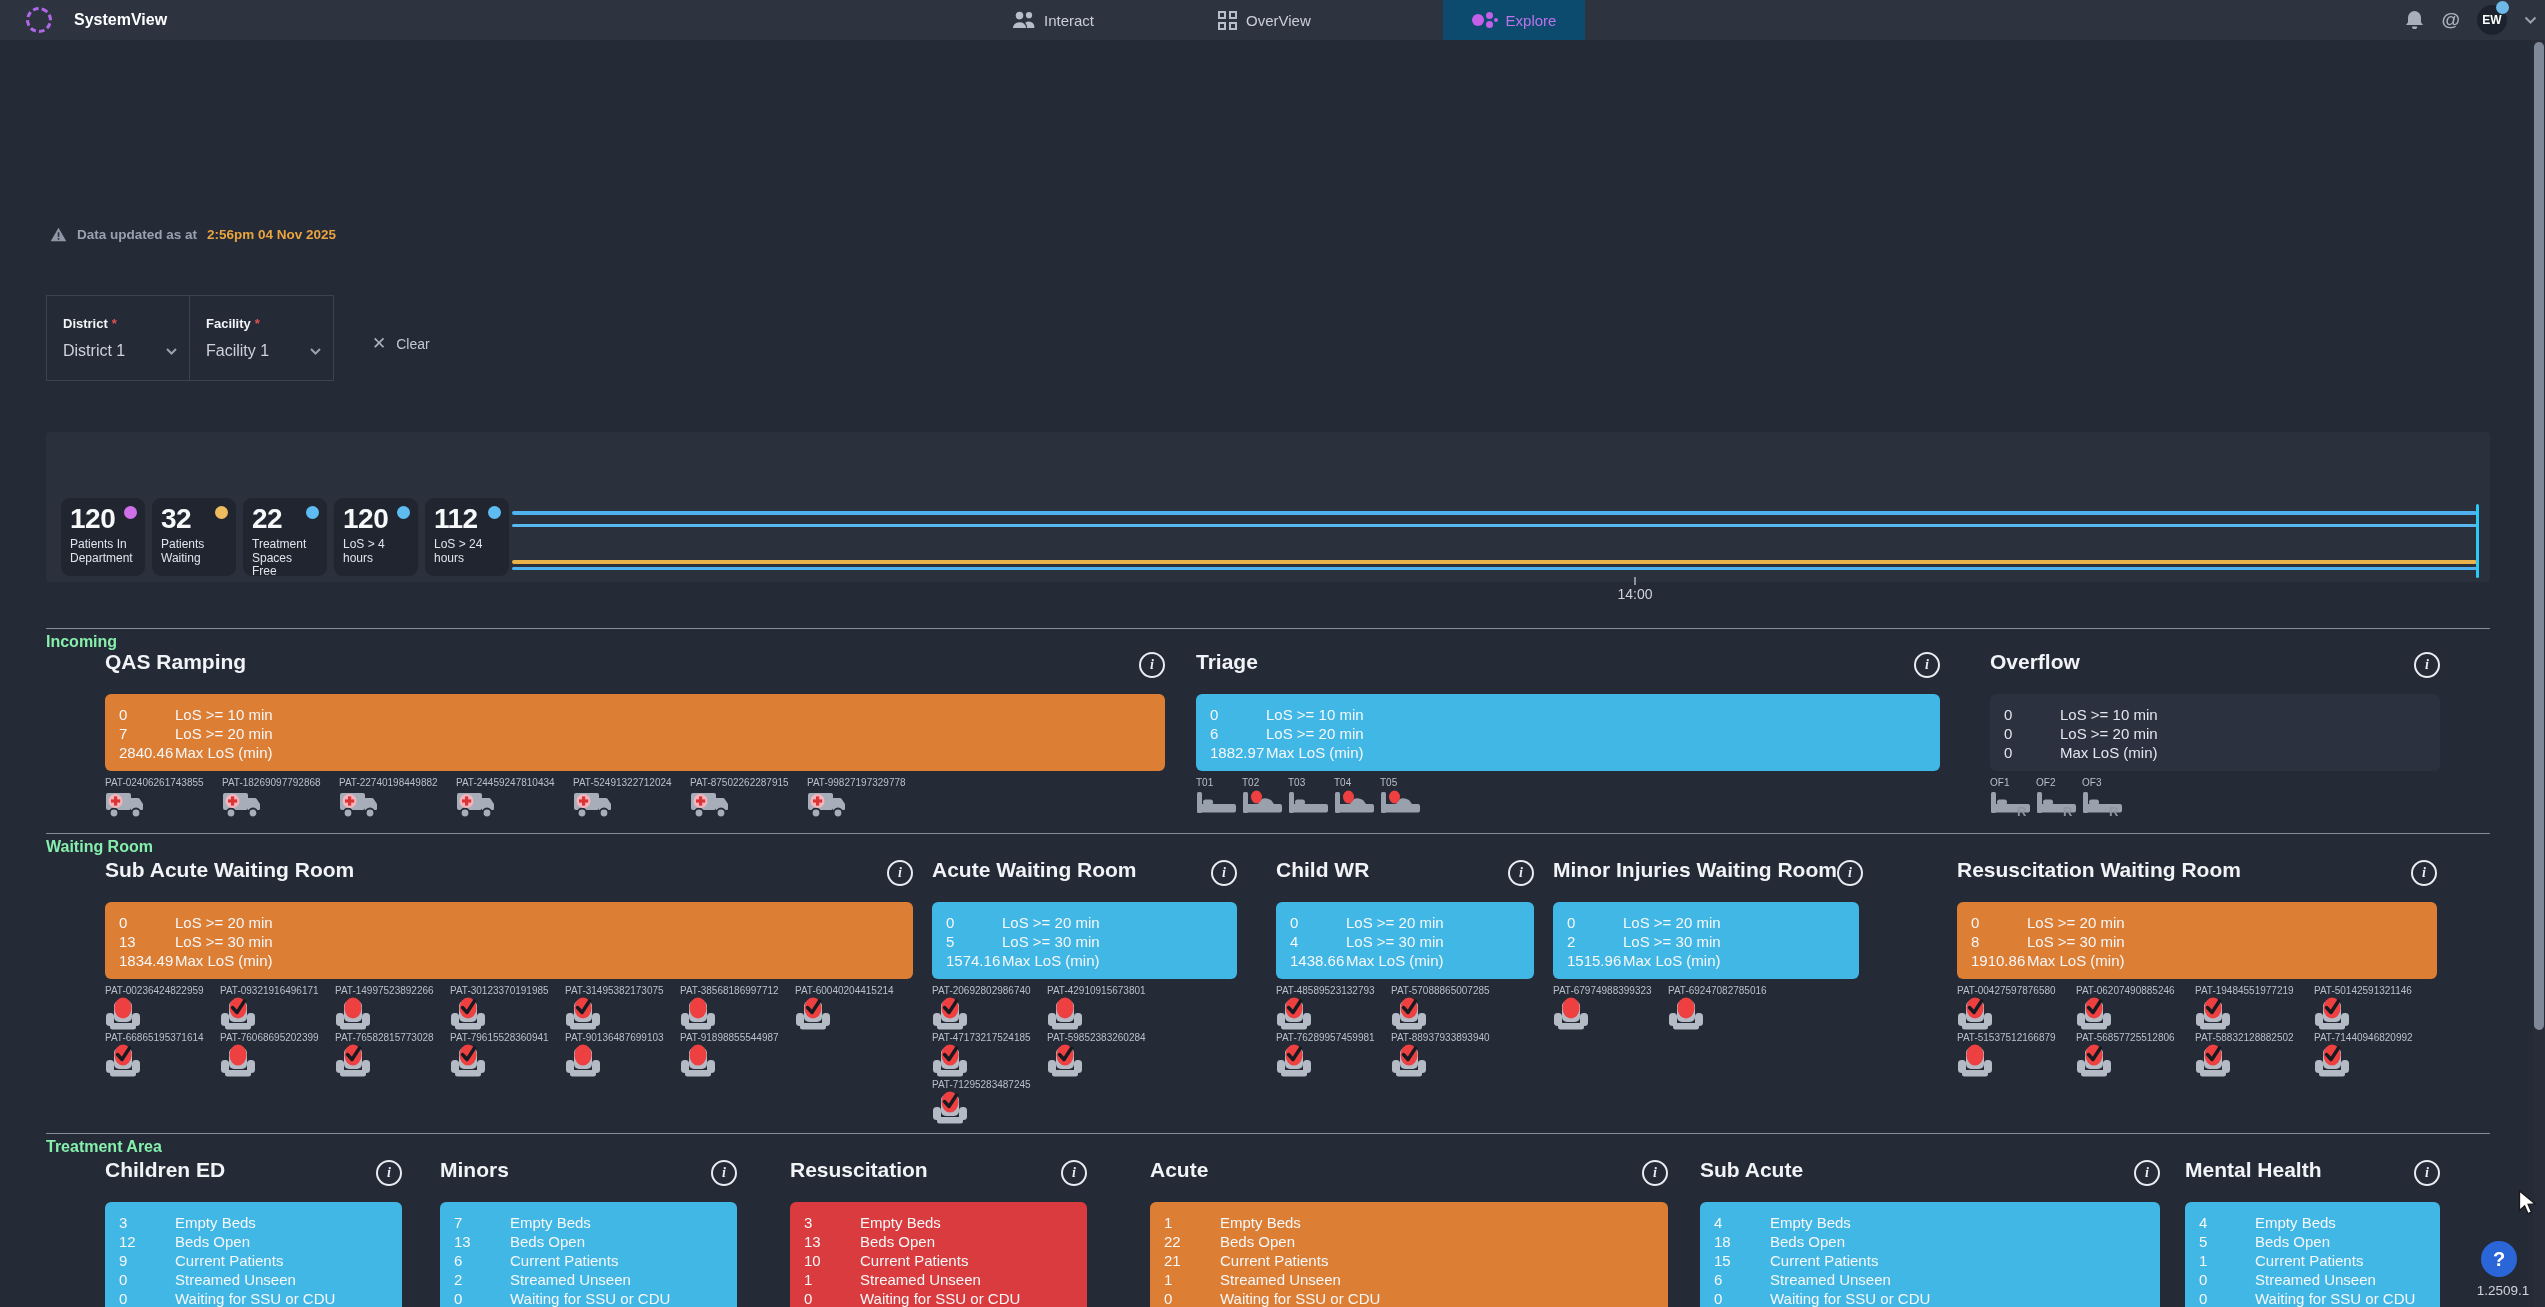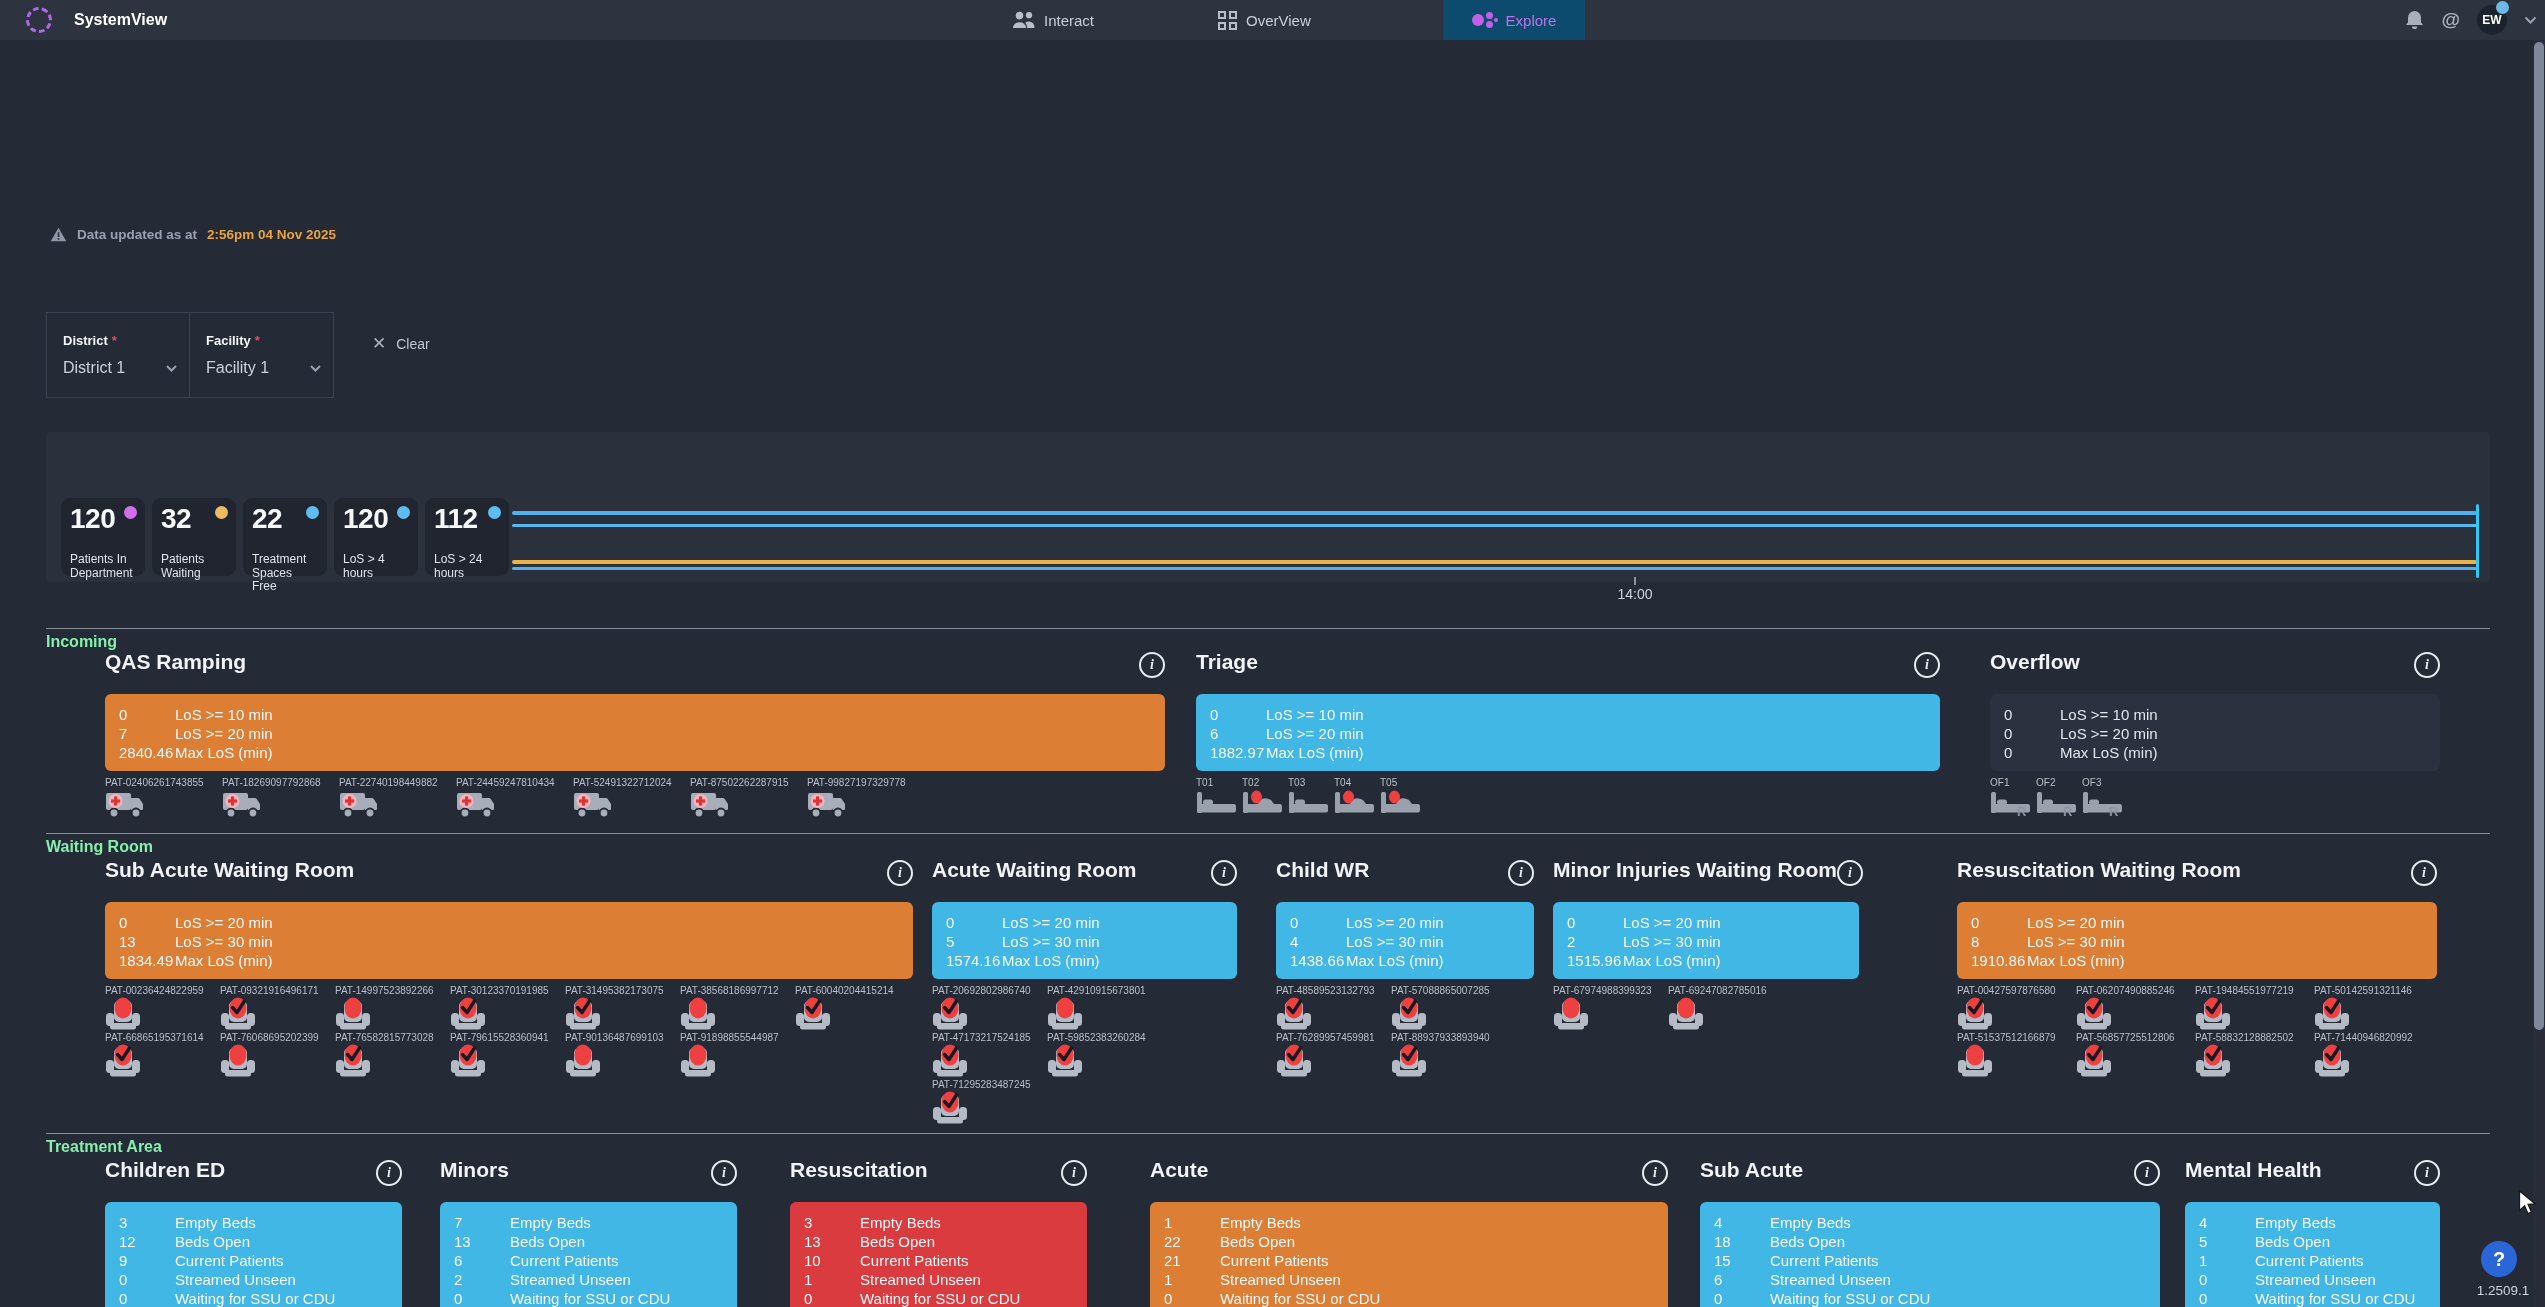--- a/index.html
+++ b/index.html
@@ -25,37 +25,37 @@
   .avatar{position:relative;width:30px;height:30px;border-radius:50%;background:#1d232e;display:flex;align-items:center;justify-content:center;font-size:12px;font-weight:bold;color:#fff;}
   .avatar .badge{position:absolute;right:-2px;top:-4px;width:13px;height:13px;border-radius:50%;background:#6fb9e8;}
   
   .crumbs{position:absolute;left:46px;top:175px;font-size:27px;color:#dde1e9;white-space:nowrap;}
   .crumbs .sep{color:#8a92a2;margin:0 13px;font-size:24px;}
   .crumbs .current{font-weight:bold;color:#ffffff;}
   .updated{position:absolute;left:50px;top:227px;display:flex;align-items:center;gap:10px;
            font-size:13.5px;font-weight:bold;color:#99a1b1;}
   .updated .time{color:#e9a43f;}
   
-  .filter-group{position:absolute;left:46px;top:312px;display:flex;align-items:flex-end;}
+  .filter-group{position:absolute;left:46px;top:295px;display:flex;align-items:flex-end;}
   .filter-box{width:144px;height:86px;border:1px solid #3b4251;box-sizing:border-box;padding:20px 12px 0 16px;cursor:pointer;}
   .filter-box + .filter-box{border-left:none;}
   .f-label{font-size:13px;font-weight:bold;color:#f3f5f8;}
   .req{color:#e05252;margin-left:4px;}
   .f-value{margin-top:11px;font-size:16px;color:#cdd2db;display:flex;align-items:center;justify-content:space-between;}
   .clear-btn{position:absolute;left:372px;top:333px;display:flex;align-items:center;gap:10px;
              font-size:14px;color:#c2c8d2;cursor:pointer;}
   .clear-btn .x{font-size:17px;color:#aab1bd;}
   
   .kpi-panel{position:absolute;left:46px;top:432px;width:2444px;height:150px;background:#2a303c;border-radius:4px;}
   #kpi-row{position:absolute;left:15px;top:66px;display:flex;gap:7px;align-items:center;}
   .kpi-card{width:84px;height:78px;background:#20252f;border-radius:9px;padding:5px 8px 0 9px;box-sizing:border-box;}
   .kpi-top{display:flex;justify-content:space-between;align-items:flex-start;}
   .kpi-value{font-size:28px;font-weight:bold;color:#f6f8fa;line-height:32px;letter-spacing:-0.5px;}
   .kpi-dot{width:13px;height:13px;border-radius:50%;margin-top:3px;}
-  .kpi-label{font-size:12px;color:#e0e4eb;line-height:13.5px;margin-top:18px;}
+  .kpi-label{font-size:12px;color:#e0e4eb;line-height:13.5px;margin-top:3px;}
   .chart-line{position:absolute;border-radius:2px;}
   .tick{position:absolute;left:1634px;top:577px;width:2px;height:8px;background:#8a92a2;}
   .tick-label{position:absolute;left:1604px;top:586px;width:62px;text-align:center;font-size:14px;color:#ced3db;}
   
   .section-divider{position:absolute;left:46px;width:2444px;height:1px;background:#868e9e;}
   .section-label{position:absolute;left:46px;font-size:16px;color:#86efac;font-weight:bold;}
   .card{position:absolute;}
   .card-head{display:flex;align-items:flex-start;justify-content:space-between;height:32px;margin-bottom:12px;}
   .card-title{font-size:21px;font-weight:bold;color:#f1f3f7;white-space:nowrap;}
   .info-icon{flex:none;width:22px;height:22px;border:2px solid #e9ecf1;border-radius:50%;color:#e9ecf1;

